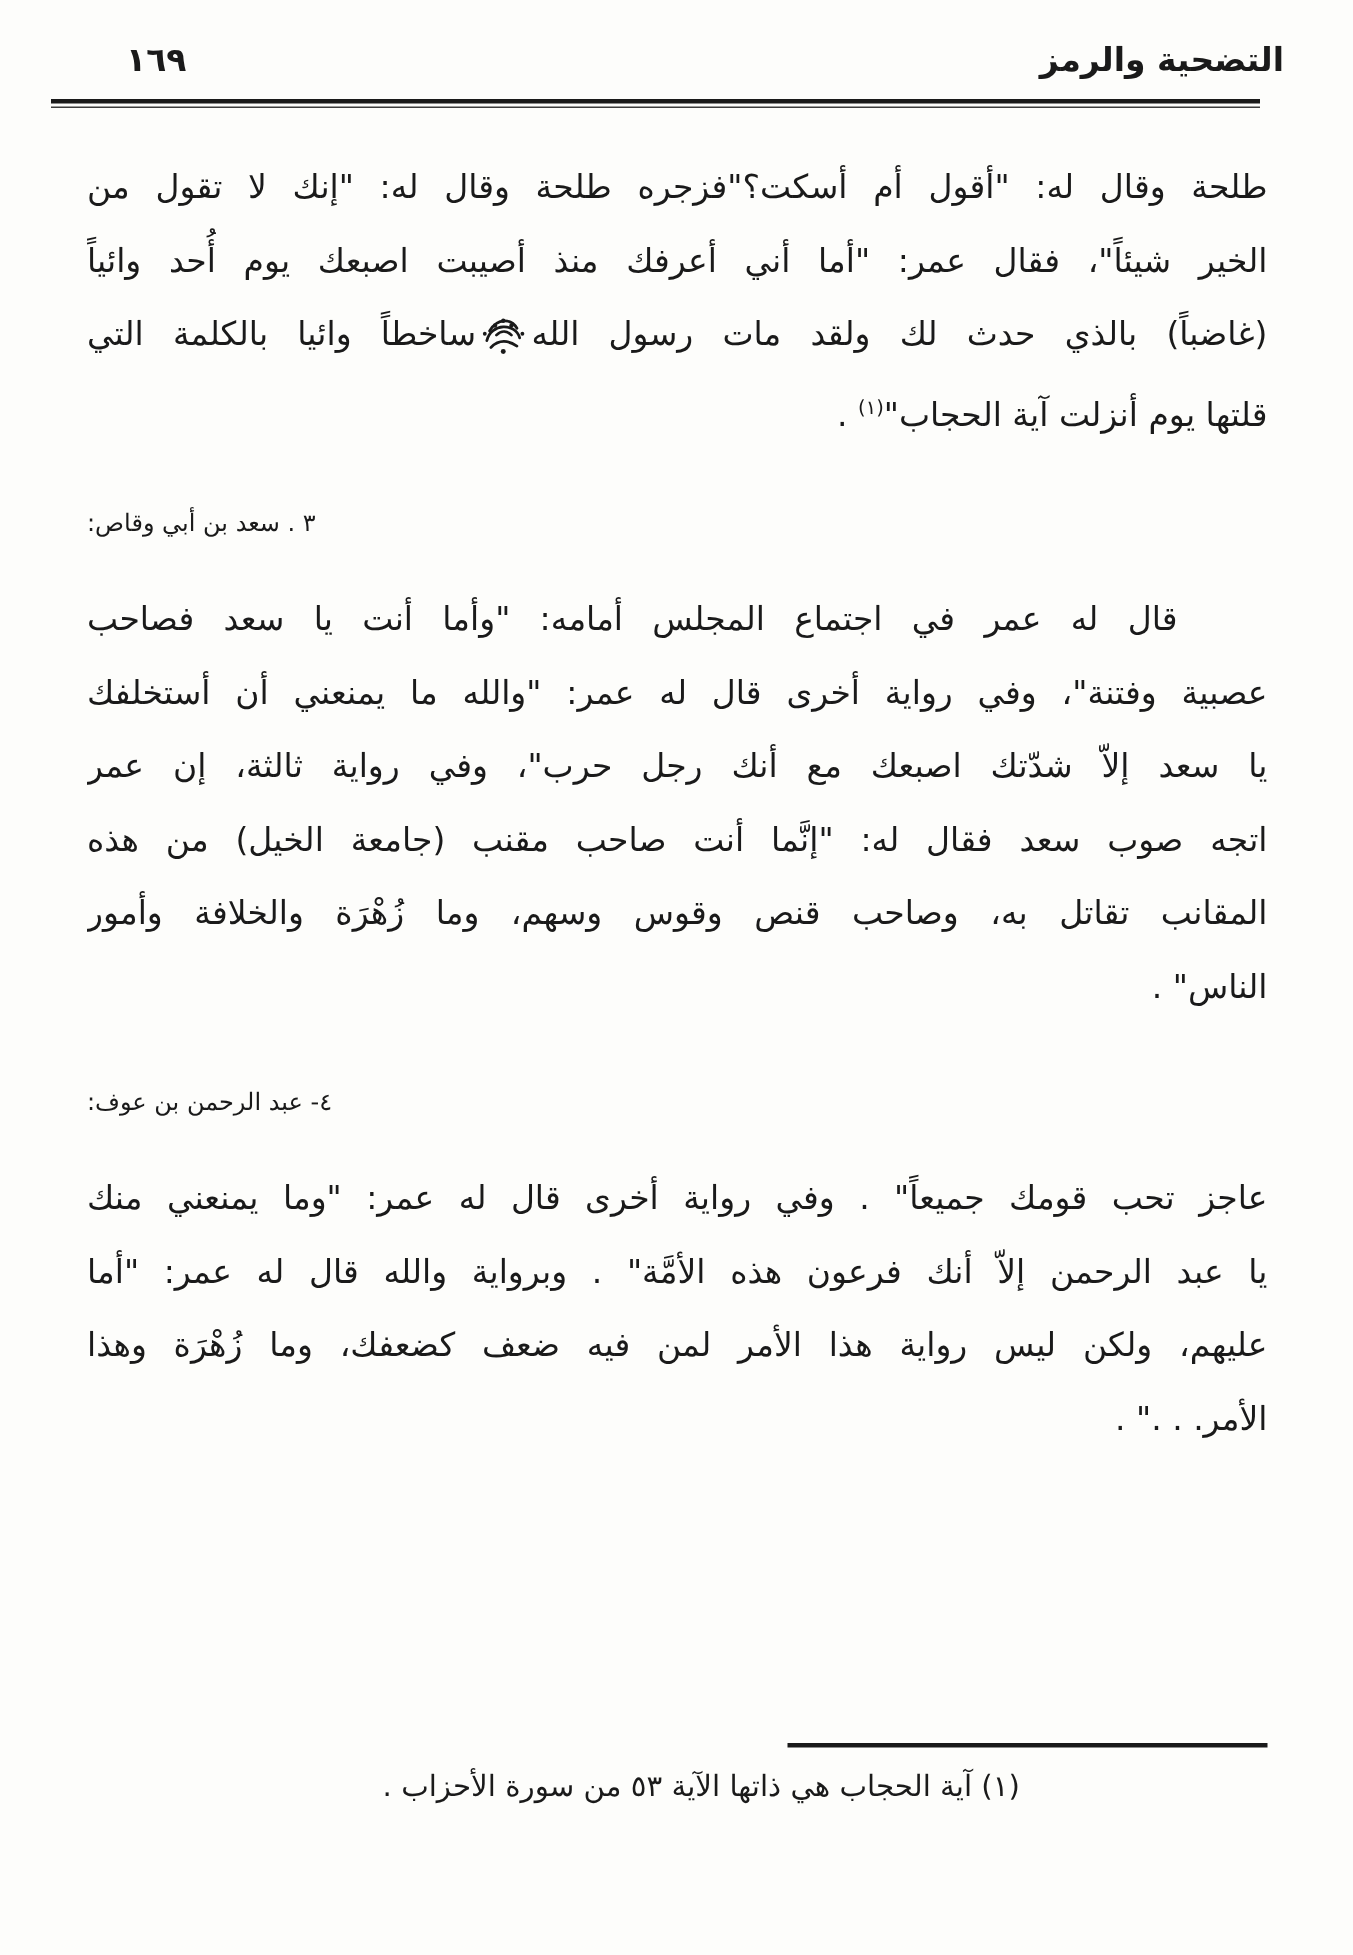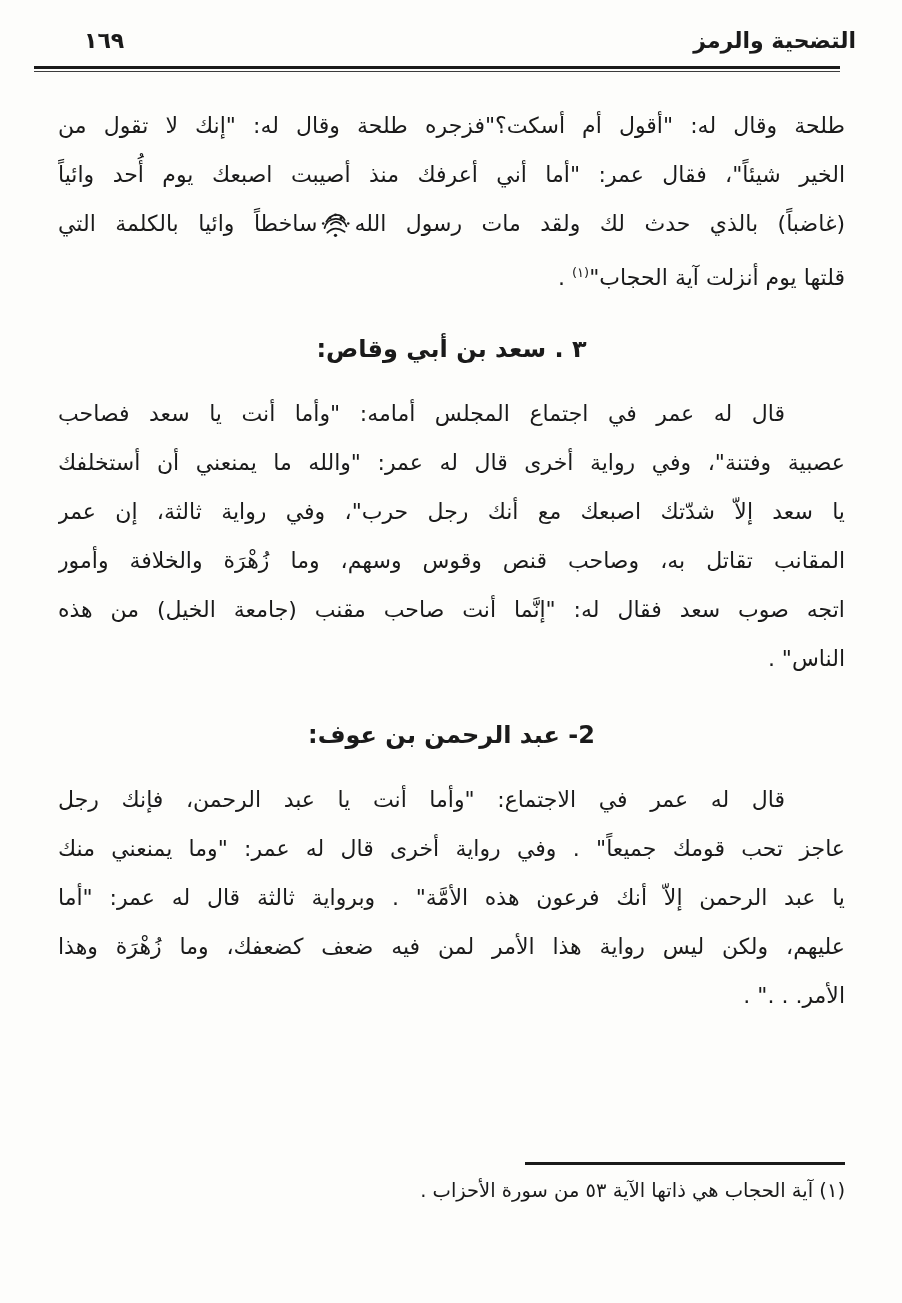--- a/index.html
+++ b/index.html
@@ -29,27 +29,27 @@
   .line {
     height:49px; line-height:49px;
     white-space:nowrap; overflow:hidden;
     text-align:justify; text-align-last:justify; text-justify:inter-word;
   }
   .line.last { text-align:right; text-align-last:right; }
   .line.indent { padding-right:60px; }
   .sup { font-size:13px; vertical-align:8px; }
 
   .heading {
-    font-weight:bold; font-size:24px; line-height:40px;
-    margin:32px 0 20px 0; text-align:center;
+    font-weight:normal; font-size:16px; line-height:40px;
+    margin:32px 0 20px 0; text-align:left;
   }
 
   .pbuh { width:31px; height:31px; vertical-align:-8px; margin:0 3px; color:var(--ink); }
 
-  .footnote { position:absolute; top:1162px; right:57px; left:90px; text-align:right; }
+  .footnote { position:absolute; top:1162px; right:57px; left:90px; text-align:center; }
   .fnrule { width:320px; height:3px; background:var(--ink); }
   .fntext { margin-top:12px; font-size:19.5px; line-height:28px; }
 </style>
 </head>
 <body>
 
 <div class="page">
 
   <div class="header">
     <span class="title">التضحية والرمز</span>
@@ -78,29 +78,28 @@
               <circle cx="3.5" cy="17" r="1.4"></circle>
             </g>
           </svg><span>ساخطاً وائيا بالكلمة التي</span></div>
         <div class="line last"><span>قلتها يوم أنزلت آية الحجاب"</span><span class="sup">(١)</span><span> .</span></div>
       </div>
       <div class="heading">٣ . سعد بن أبي وقاص:</div>
       <div class="paragraph">
         <div class="line indent">قال له عمر في اجتماع المجلس أمامه: "وأما أنت يا سعد فصاحب</div>
         <div class="line">عصبية وفتنة"، وفي رواية أخرى قال له عمر: "والله ما يمنعني أن أستخلفك</div>
         <div class="line">يا سعد إلاّ شدّتك اصبعك مع أنك رجل حرب"، وفي رواية ثالثة، إن عمر</div>
+        <div class="line">اتجه صوب سعد فقال له: "إنَّما أنت صاحب مقنب (جامعة الخيل) من هذه</div>
         <div class="line">المقانب تقاتل به، وصاحب قنص وقوس وسهم، وما زُهْرَة والخلافة وأمور</div>
-        <div class="line">اتجه صوب سعد فقال له: "إنَّما أنت صاحب مقنب (جامعة الخيل) من هذه</div>
         <div class="line last">الناس" .</div>
       </div>
-      <div class="heading">2- عبد الرحمن بن عوف:</div>
+      <div class="heading">٤- عبد الرحمن بن عوف:</div>
       <div class="paragraph">
-        <div class="line indent">قال له عمر في الاجتماع: "وأما أنت يا عبد الرحمن، فإنك رجل</div>
         <div class="line">عاجز تحب قومك جميعاً" . وفي رواية أخرى قال له عمر: "وما يمنعني منك</div>
-        <div class="line">يا عبد الرحمن إلاّ أنك فرعون هذه الأمَّة" . وبرواية ثالثة قال له عمر: "أما</div>
+        <div class="line">يا عبد الرحمن إلاّ أنك فرعون هذه الأمَّة" . وبرواية والله قال له عمر: "أما</div>
         <div class="line">عليهم، ولكن ليس رواية هذا الأمر لمن فيه ضعف كضعفك، وما زُهْرَة وهذا</div>
         <div class="line last">الأمر. . ." .</div>
       </div>
     </div>
 
   <div class="footnote">
     <div class="fnrule"></div>
     <div class="fntext">(١) آية الحجاب هي ذاتها الآية ٥٣ من سورة الأحزاب .</div>
   </div>
 

